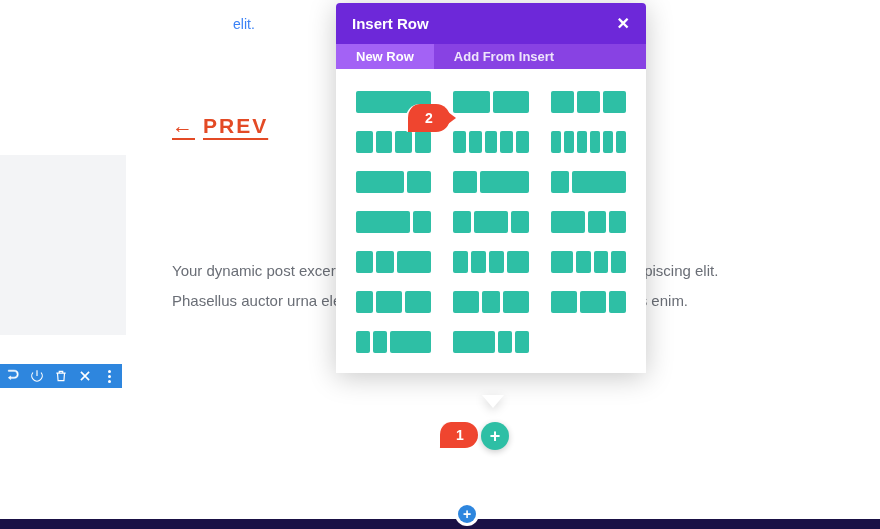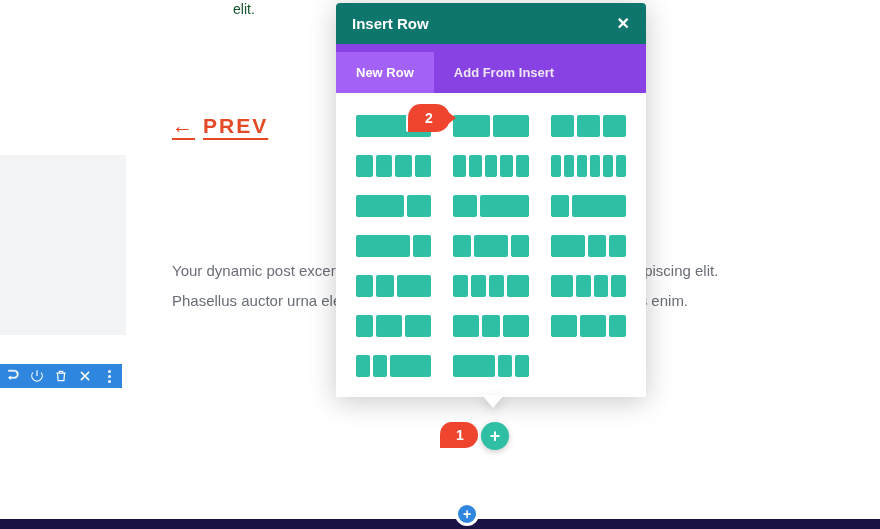--- a/index.html
+++ b/index.html
@@ -9,22 +9,22 @@
     width: 880px;
     height: 529px;
     position: relative;
     overflow: hidden;
     color: #333;
   }
 
   .elit {
     position: absolute;
     left: 233px;
-    top: 1px;
-    color: #14532d;
+    top: 16px;
+    color: #3b82f6;
     font-size: 14px;
   }
 
   .prev-link {
     position: absolute;
     left: 172px;
     top: 114px;
     color: #e34a25;
     font-size: 21px;
     font-weight: 700;
@@ -78,21 +78,21 @@
   .modal {
     position: absolute;
     left: 336px;
     top: 3px;
     width: 310px;
     background: #fff;
     border-radius: 4px 4px 0 0;
     box-shadow: 0 4px 28px rgba(0,0,0,0.22);
   }
   .modal-header {
-    background: #0f766e;
+    background: #6d28d9;
     color: #fff;
     padding: 12px 16px;
     display: flex;
     align-items: center;
     justify-content: space-between;
     border-radius: 4px 4px 0 0;
     font-size: 15px;
     font-weight: 600;
   }
   .modal-header .close {
@@ -102,24 +102,23 @@
   }
 
   .modal-tabs {
     display: flex;
     background: #8842e3;
     color: #fff;
     font-size: 13px;
     font-weight: 600;
   }
   .modal-tabs .tab {
-    padding: 13px 20px;
+    padding: 5px 20px;
     cursor: pointer;
     color: rgba(255,255,255,0.86);
-    margin-top: 8px;
   }
   .modal-tabs .tab.active {
     background: #a362f5;
     color: #fff;
   }
 
   .modal-body {
     background: #fff;
     padding: 22px 20px 20px 20px;
   }

